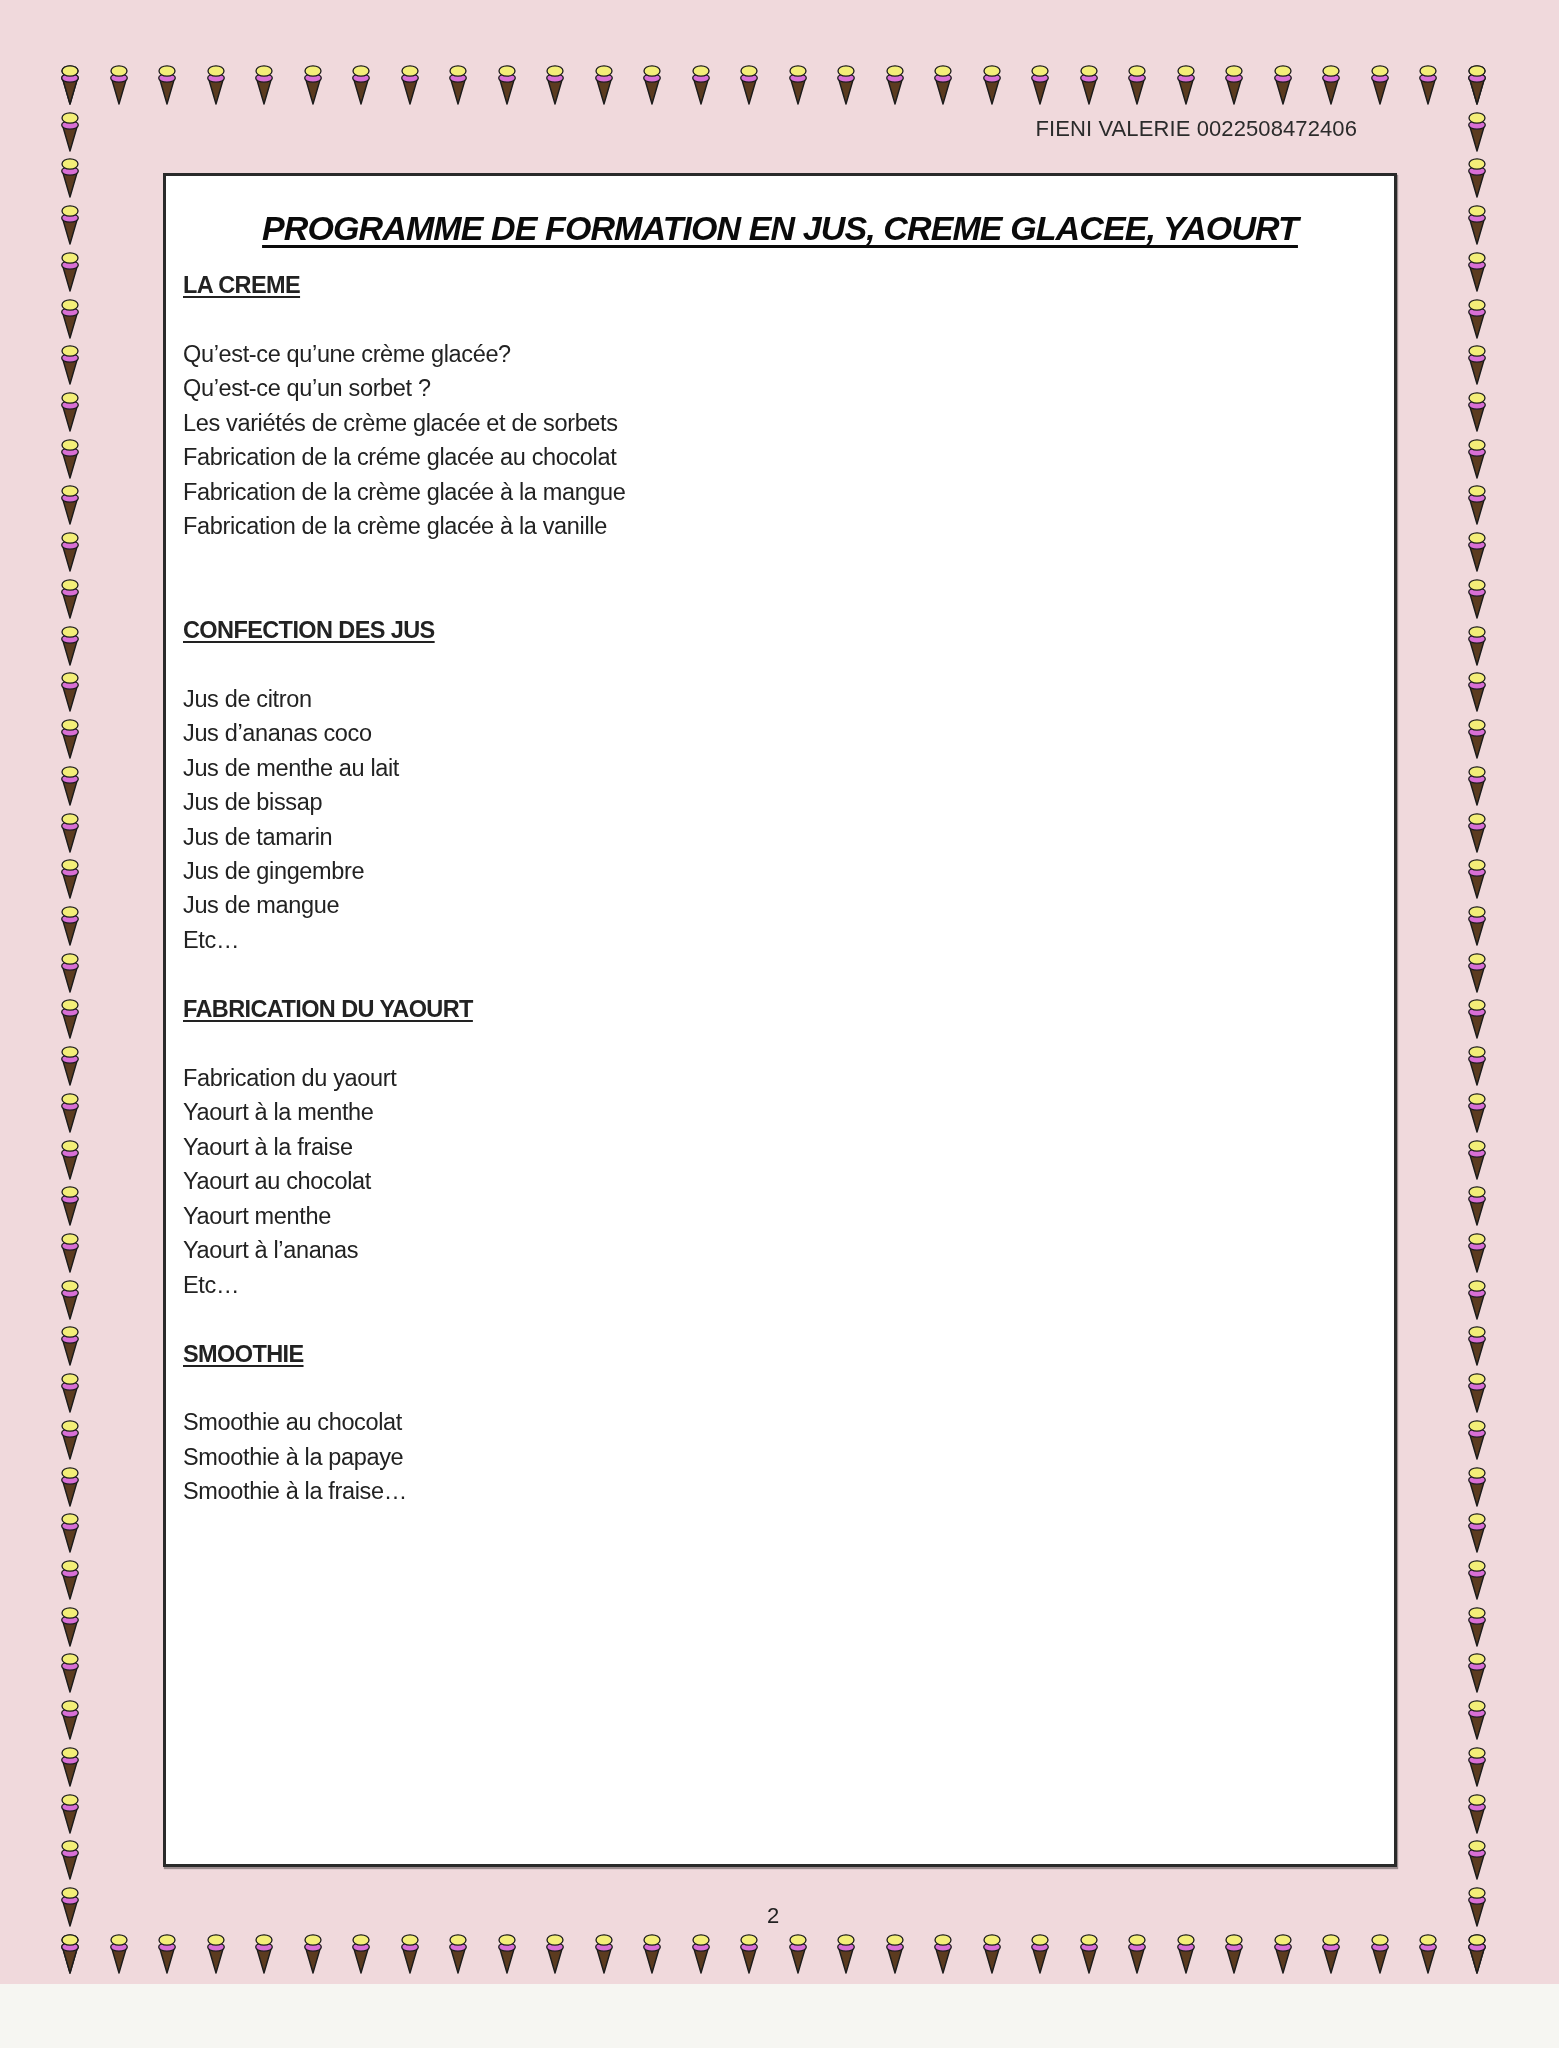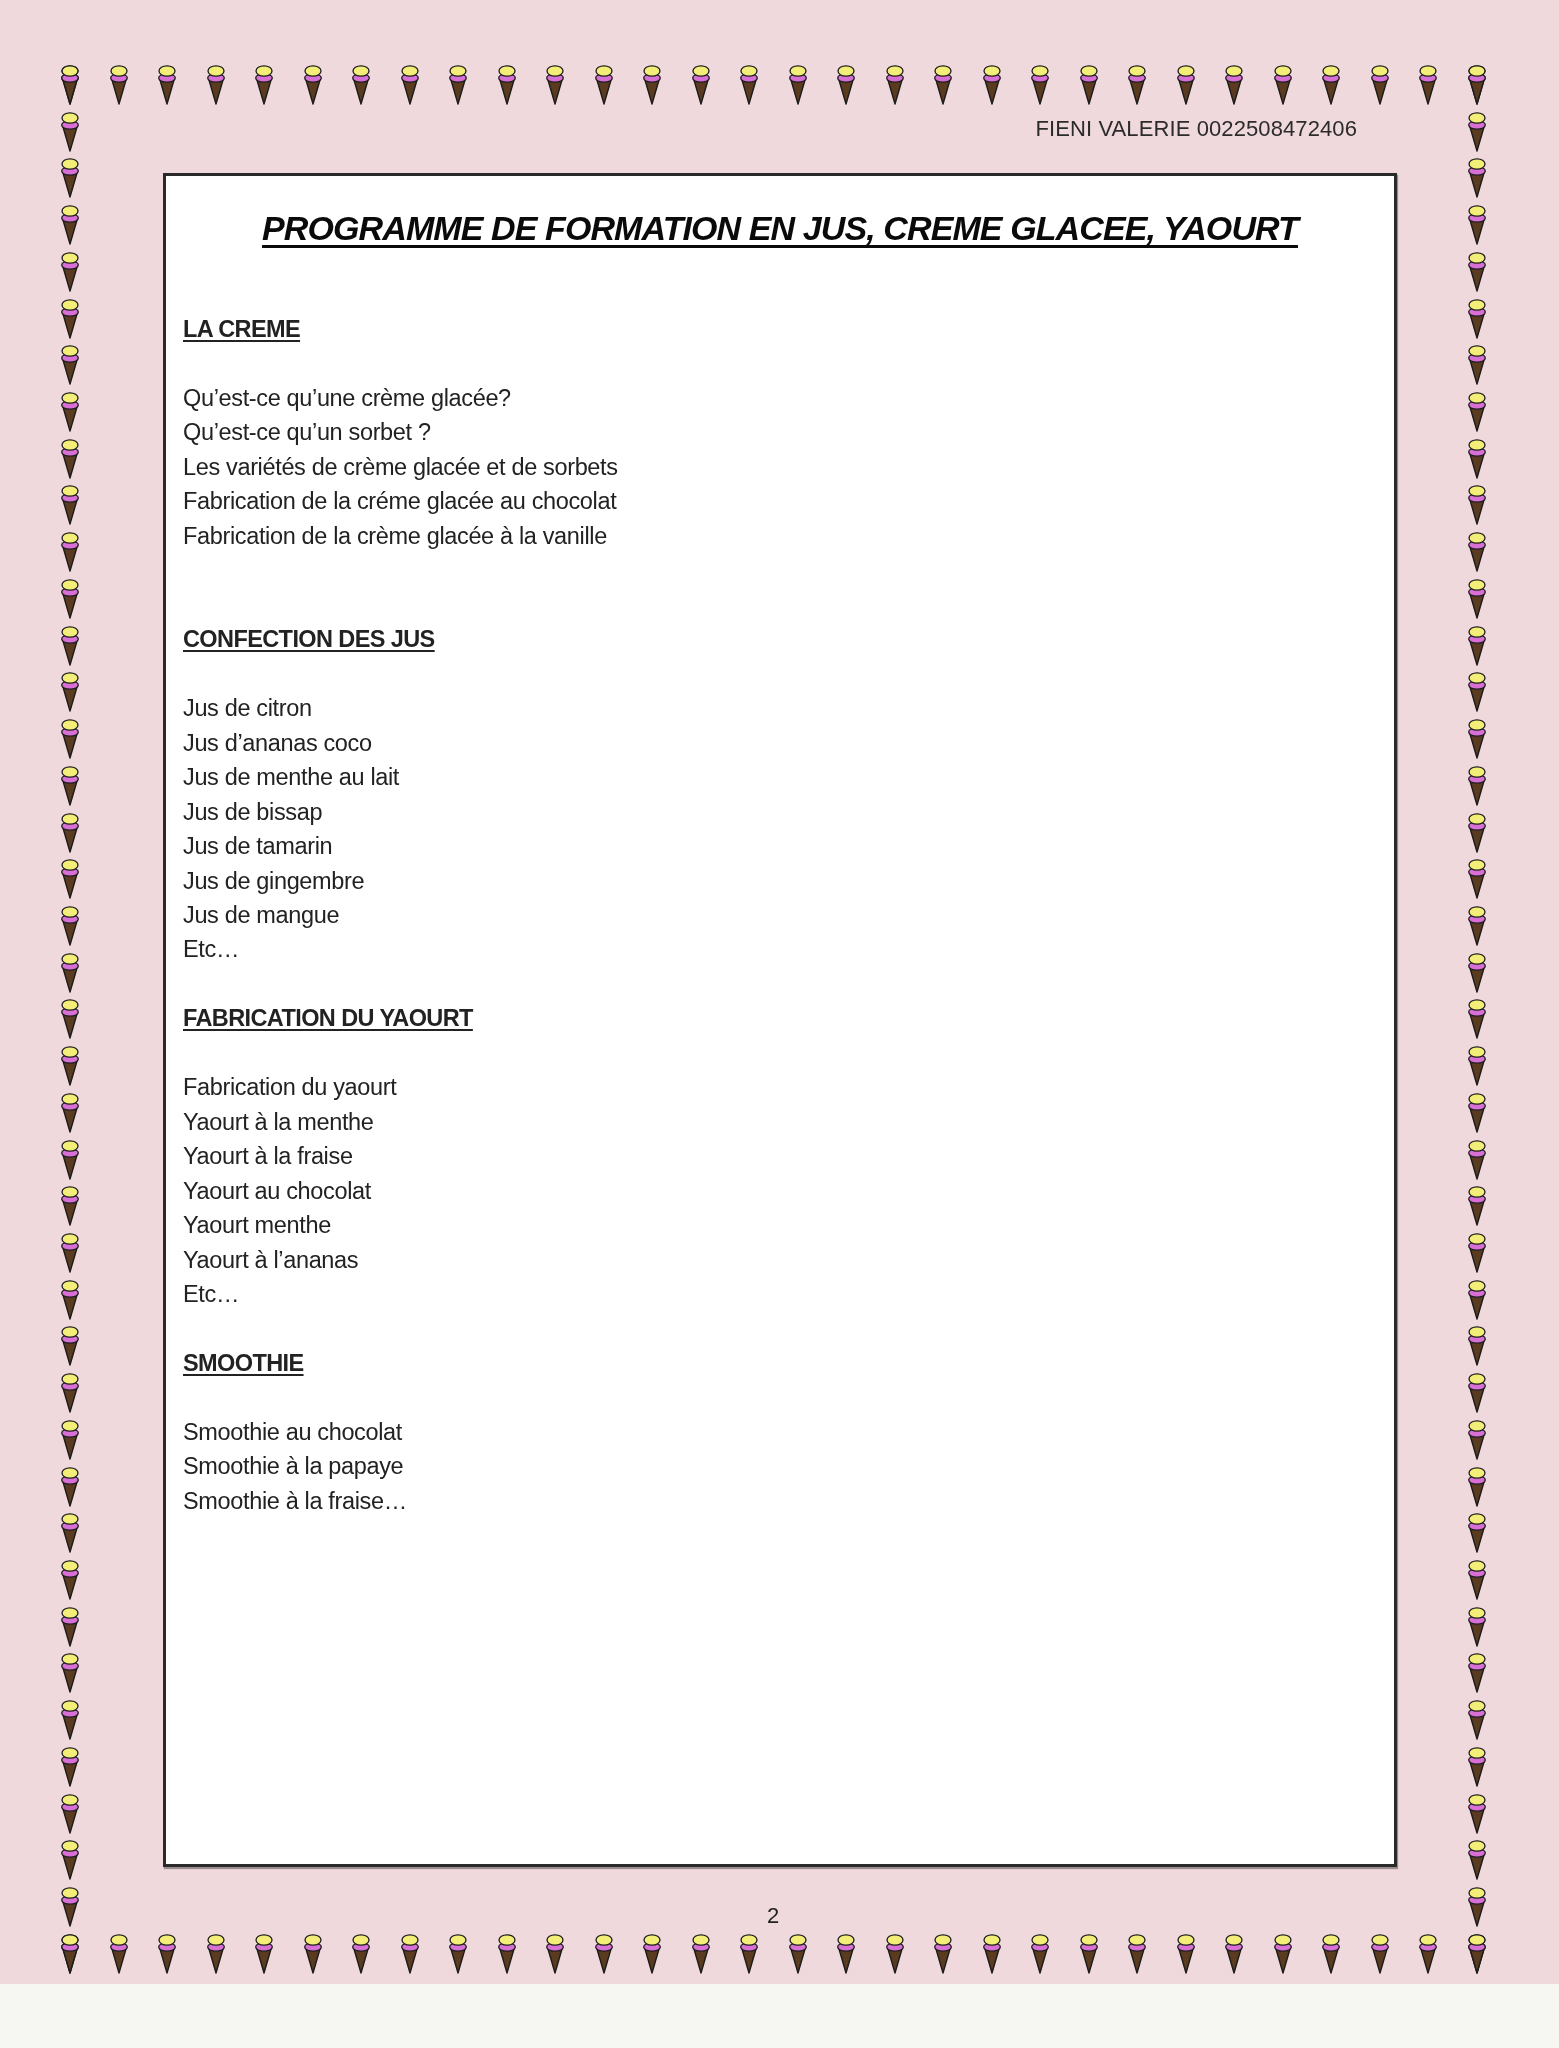--- a/index.html
+++ b/index.html
@@ -37,21 +37,21 @@
     box-shadow: 1px 2px 1px rgba(0,0,0,0.35);
   }
   .doc-title {
     position: absolute; left: 0; right: 0; top: 14px; text-align: center;
     font-size: 34px; font-weight: bold; font-style: italic; text-decoration: underline;
     text-decoration-thickness: 3px; text-underline-offset: 5px;
     letter-spacing: -0.9px; color: #0a0a0a; line-height: 44px; margin: 16px;
   }
   .body-text {
     position: absolute; left: 17px; top: 92px; right: 20px;
-    font-size: 23.5px; line-height: 34.47px; letter-spacing: -0.35px; margin-top: 44px;
+    font-size: 23.5px; line-height: 34.47px; letter-spacing: -0.35px;
   }
   .section-heading {
     font-weight: bold; text-decoration: underline; text-decoration-thickness: 2px;
     text-underline-offset: 3px; color: #111; letter-spacing: -0.6px;
   }
   .line { height: 34.47px; white-space: nowrap; color: #222; }
   .blank { height: 34.47px; }
   .page-number {
     position: absolute; left: 767px; top: 1903px; font-size: 22px; color: #222;
   }
@@ -1071,20 +1071,21 @@
 
     <div class="body-text">
 
       <div>
         <div class="line section-heading">LA CREME</div>
         <div class="blank"></div>
         <div class="line">Qu’est-ce qu’une crème glacée?</div>
         <div class="line">Qu’est-ce qu’un sorbet ?</div>
         <div class="line">Les variétés de crème glacée et de sorbets</div>
         <div class="line">Fabrication de la créme glacée au chocolat</div>
+        <div class="line">Fabrication de la crème glacée à la mangue</div>
         <div class="line">Fabrication de la crème glacée à la vanille</div>
       </div>
       <div class="blank"></div>
 
       <div class="blank"></div>
 
       <div>
         <div class="line section-heading">CONFECTION DES JUS</div>
         <div class="blank"></div>
         <div class="line">Jus de citron</div>

